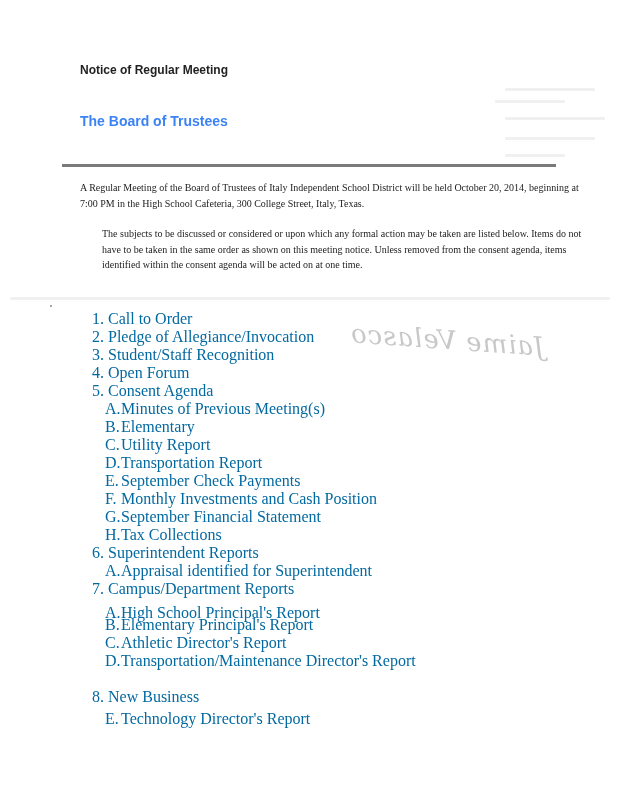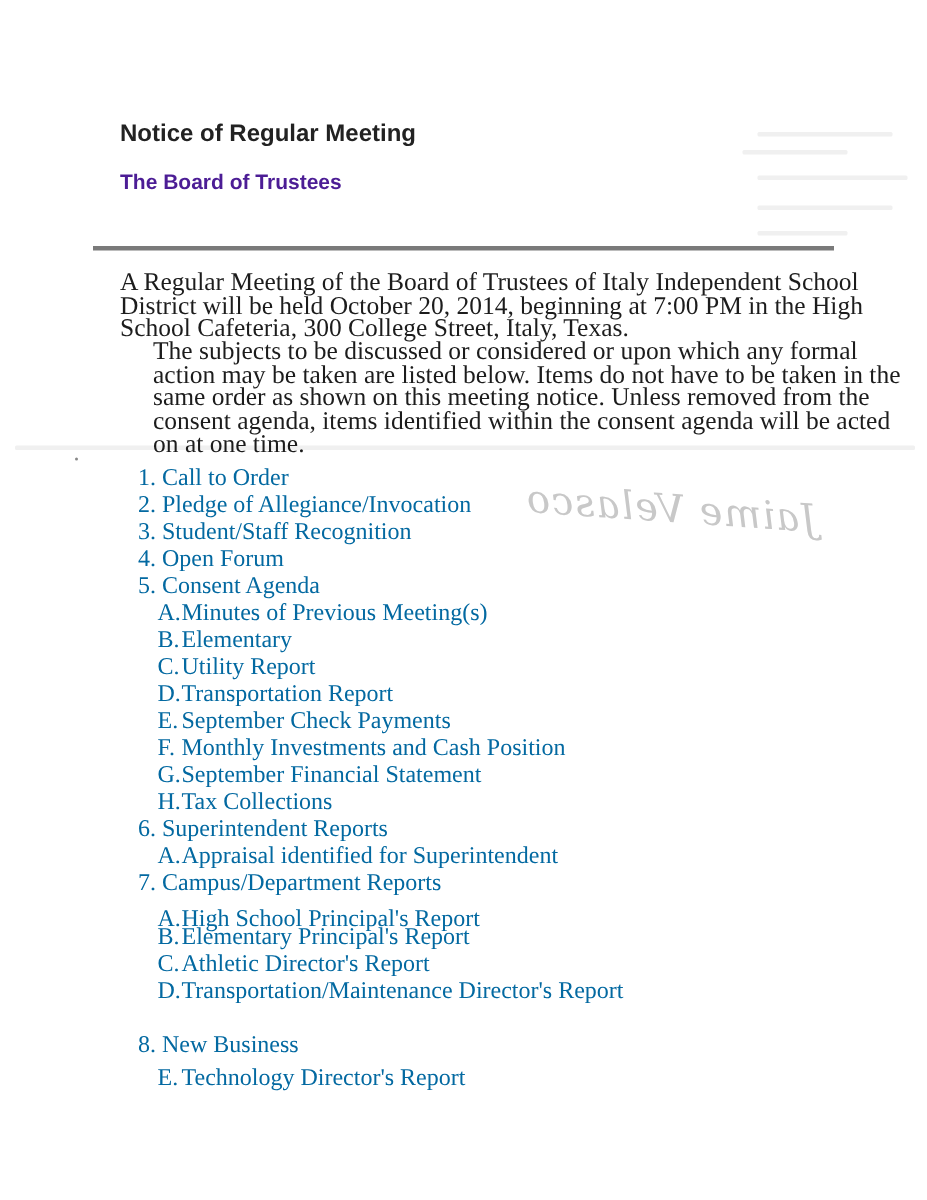--- a/index.html
+++ b/index.html
@@ -2,38 +2,38 @@
 <html><head>
 <meta charset="utf-8">
 <style>
   html, body { margin: 0; padding: 0; }
   body {
     width: 618px; height: 800px; background: #ffffff; position: relative; overflow: hidden;
     color: #1c1c1c;
   }
   .page { position: absolute; left: 0; top: 0; width: 618px; height: 800px; }
   .title {
-    position: absolute; left: 80px; top: 81px;
-    font-family: "Liberation Sans", sans-serif; font-weight: bold; font-size: 16px; color: #222;
+    position: absolute; left: 80px; top: 63px;
+    font-family: "Liberation Sans", sans-serif; font-weight: bold; font-size: 12px; color: #222;
     white-space: nowrap;
   }
   .sub {
     position: absolute; left: 80px;
-    font-family: "Liberation Sans", sans-serif; font-weight: bold; font-size: 14px; color: #4c1d95;
+    font-family: "Liberation Sans", sans-serif; font-weight: bold; font-size: 14px; color: #3b82f6;
     white-space: nowrap;
   }
   .sub1 { top: 113px; }
   .sub2 { top: 131px; }
   .rule {
     position: absolute; left: 62px; top: 164px; width: 494px; height: 3px;
     background: #7a7a7a;
   }
   .para {
     position: absolute; left: 80px; width: 500px;
-    font-family: "Liberation Serif", serif; font-size: 17px; line-height: 15.5px; color: #1c1c1c;
+    font-family: "Liberation Serif", serif; font-size: 10px; line-height: 15.5px; color: #1c1c1c;
   }
   .p1 { top: 180px; }
   .p2 { top: 226px; margin-left: 22px; }
   .item {
     position: absolute; font-family: "Liberation Serif", serif; font-size: 16px; color: #0369a1;
     white-space: nowrap;
   }
   .num { left: 92px; }
   .let { left: 105px; }
   .item .mk { display: inline-block; width: 16px; }

